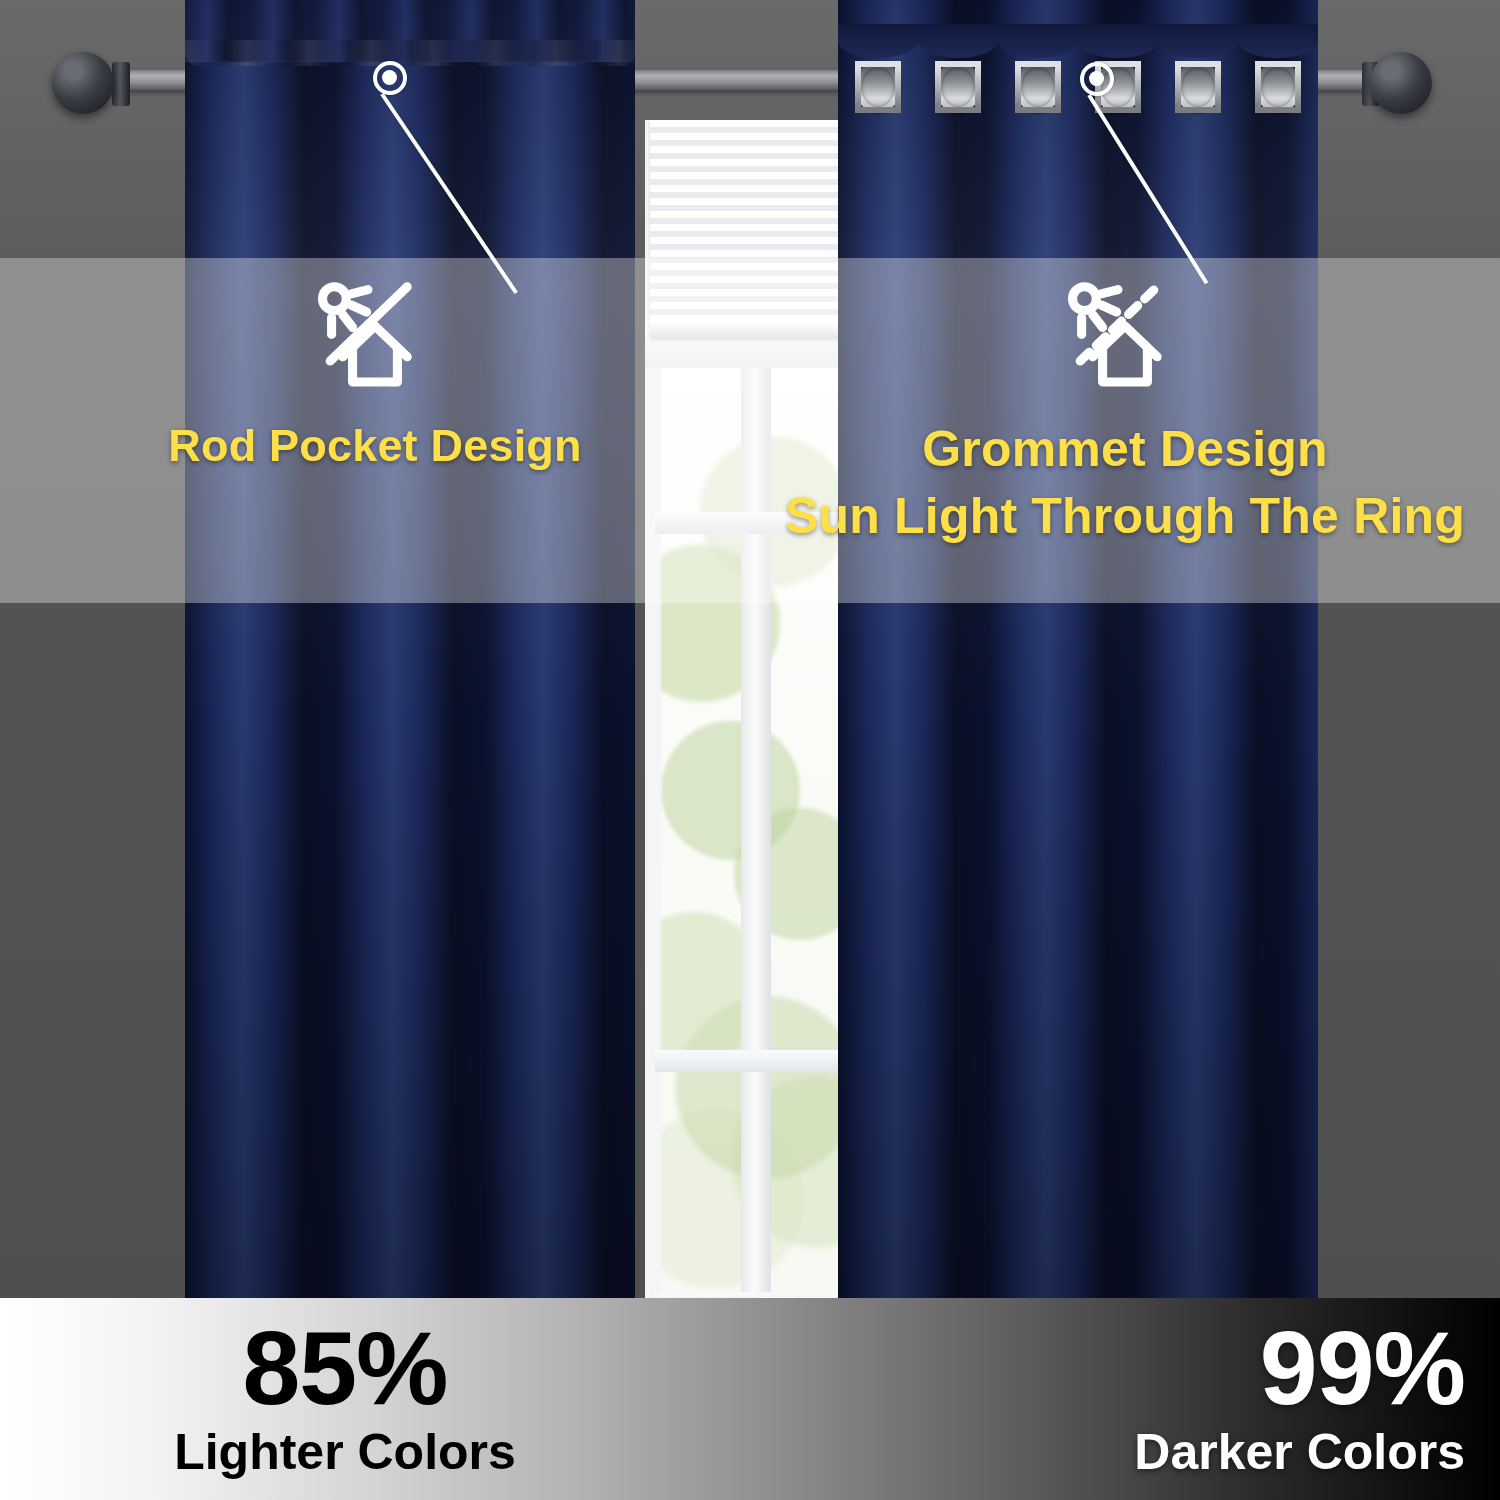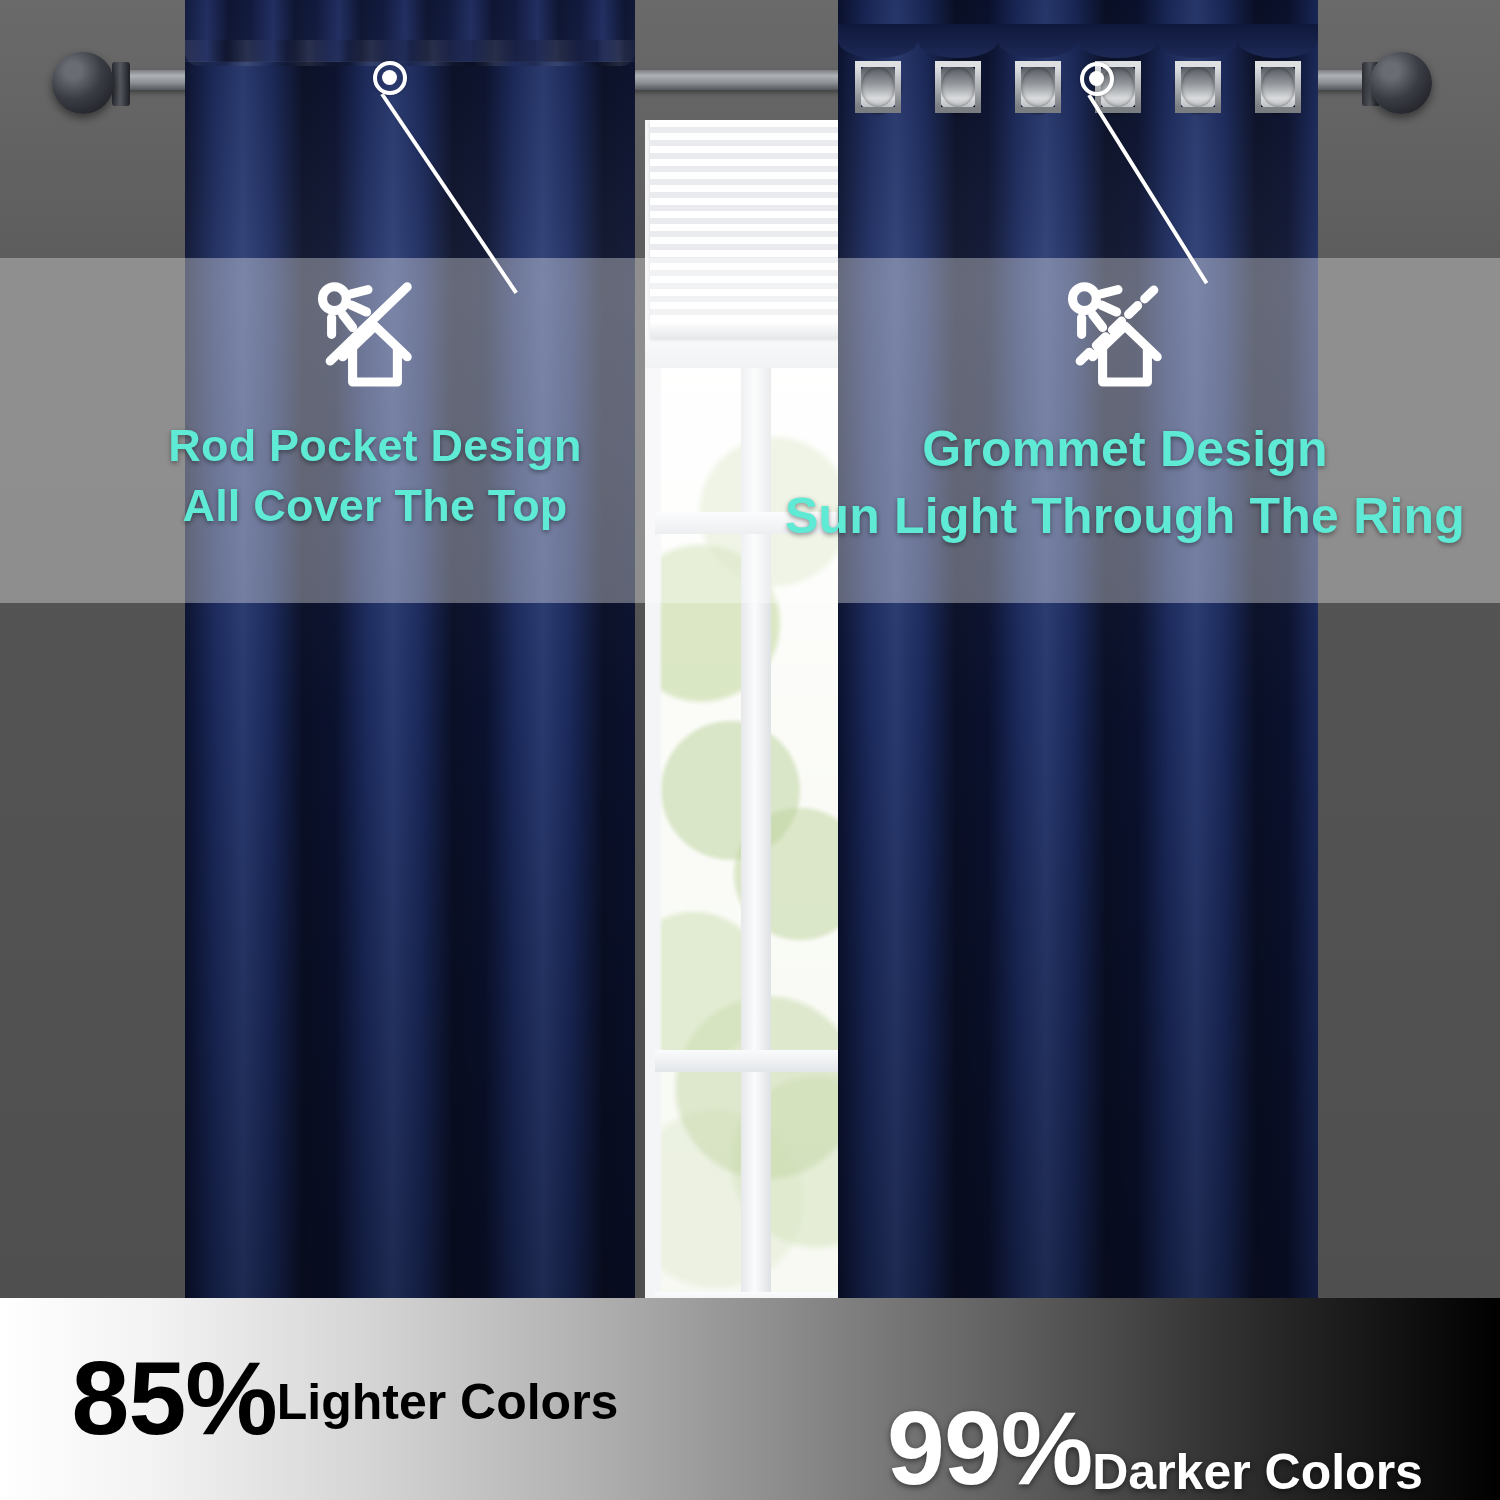--- a/index.html
+++ b/index.html
@@ -199,38 +199,38 @@
   .feature {
     position:absolute; top:0; height:100%;
     display:flex; flex-direction:column; align-items:center;
   }
   .feature-left  { left:0;   width:750px; }
   .feature-right { left:750px; width:750px; }
 
   .f-icon { margin-top:12px; width:140px; height:140px; }
   .f-lines { margin-top:6px; text-align:center; width:100%; }
   .f-line {
-    color:#5eead4; font-weight:700; font-size:45px; line-height:1.33;
+    color:#fde047; font-weight:700; font-size:45px; line-height:1.33;
     letter-spacing:.2px;
     text-shadow:0 2px 5px rgba(0,0,0,.42);
     white-space:nowrap;
   }
   .feature-right .f-line { font-size:50px; }
 
   
   .banner {
     position:absolute; left:0; bottom:0; width:100%; height:202px;
     background:linear-gradient(90deg,
       #ffffff 0%, #f3f3f3 10%, #d6d6d6 24%,
       #b4b4b4 38%, #8d8d8d 52%, #5d5d5d 68%,
       #2a2a2a 84%, #000000 100%);
   }
   .b-col {
     position:absolute; top:0; height:100%;
-    display:flex; flex-direction:row; align-items:center;
+    display:flex; flex-direction:column; align-items:center;
     justify-content:center;
   }
   .b-left  { left:35px;  width:620px; }
   .b-right { right:35px; width:620px;align-items:flex-end; }
   .b-pct {
     font-size:104px; font-weight:700; line-height:.98; letter-spacing:-1px;
   }
   .b-label {
     font-size:50px; font-weight:700; margin-top:6px; line-height:1.1;
   }
@@ -313,21 +313,20 @@
           <line x1="33" y1="25" x2="44" y2="30"></line>
           <line x1="27" y1="32" x2="34" y2="41"></line>
           <line x1="19" y1="34" x2="19" y2="46"></line>
           <polyline points="27,62 50,40 73,62"></polyline>
           <polyline points="34,56 34,80 66,80 66,56"></polyline>
           <line x1="18" y1="65" x2="73" y2="12"></line>
         </g>
       </svg>
       <div class="f-lines">
         <div class="f-line">Rod Pocket Design</div>
-        <div class="f-line">All Cover The Top</div>
       </div>
     </div>
 
     <div class="feature feature-right">
       <svg class="f-icon" viewBox="0 0 100 100">
         <g fill="none" stroke="#fff" stroke-width="6.5" stroke-linecap="round" stroke-linejoin="round">
           <circle cx="21" cy="20.5" r="8.5"></circle>
           <line x1="33" y1="17" x2="45" y2="14"></line>
           <line x1="33" y1="25" x2="44" y2="30"></line>
           <line x1="27" y1="32" x2="34" y2="41"></line>

